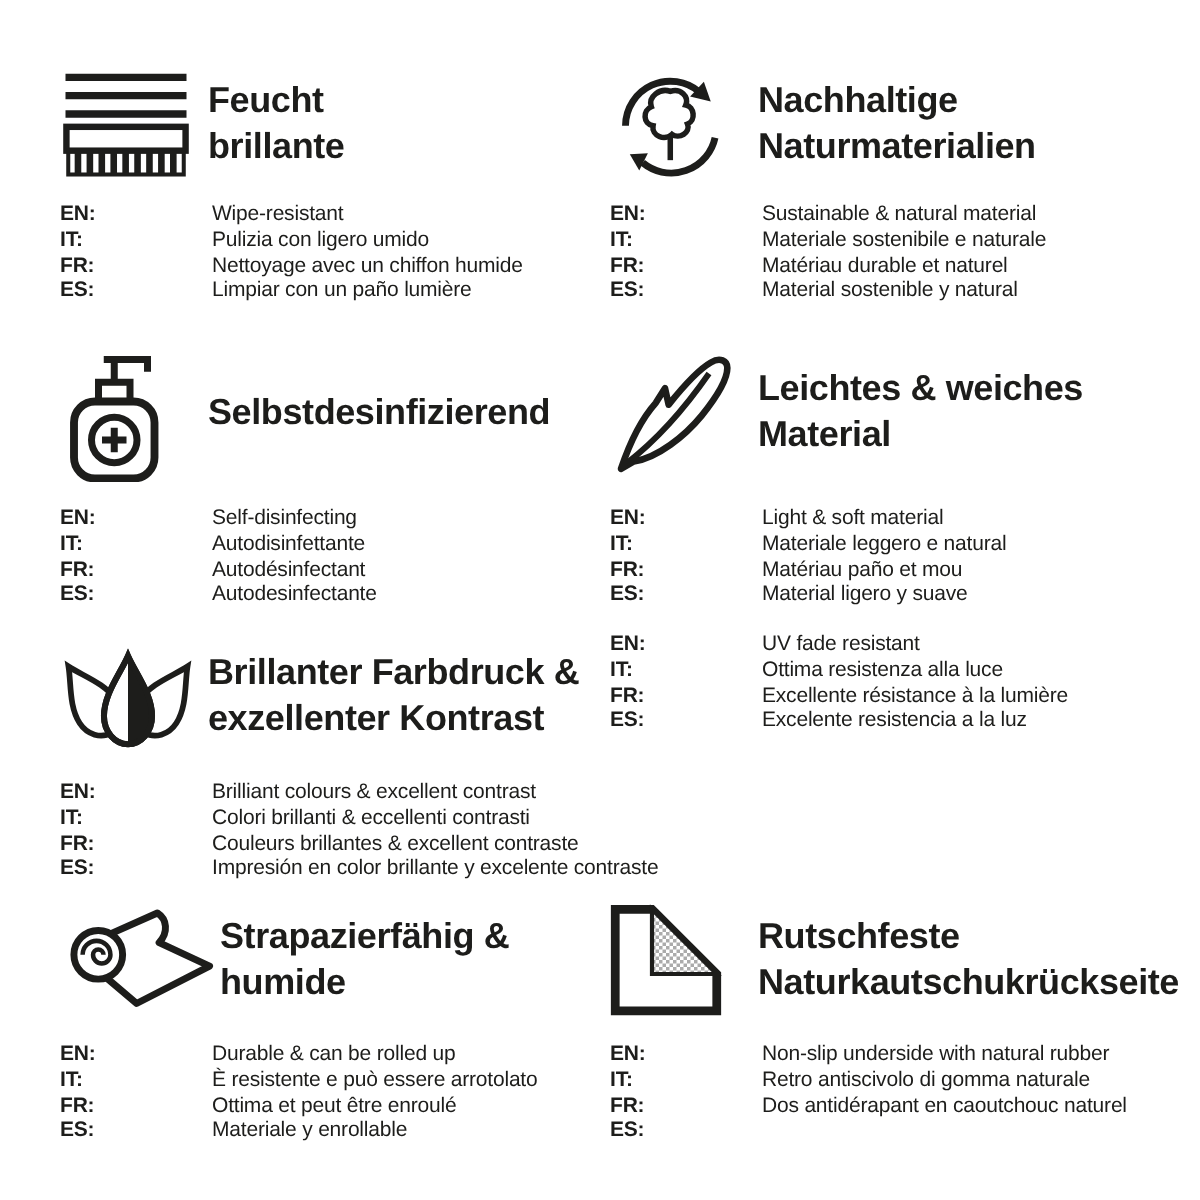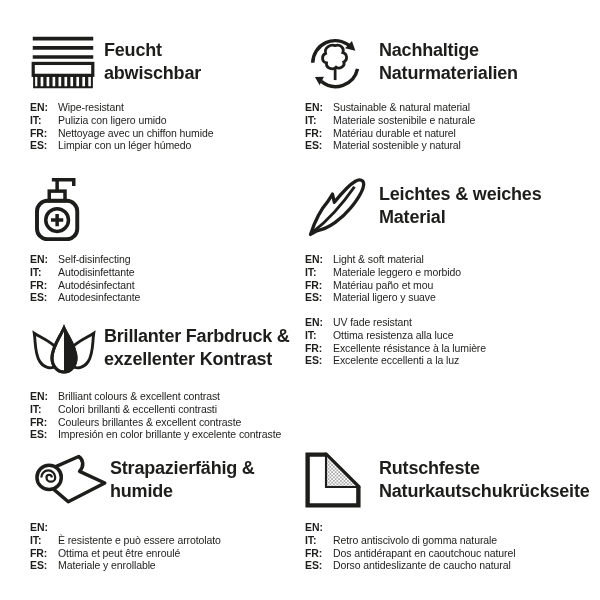--- a/index.html
+++ b/index.html
@@ -23,21 +23,21 @@
   .iconbox svg{display:block;}
   .title{
     margin:0;font-size:18px;font-weight:700;line-height:23px;
     letter-spacing:-0.2px;white-space:nowrap;color:#1d1d1b;
   }
   .langs{margin:8px 0 0 0;}
   .r1 .langs{margin-top:10px}
   .r2 .langs{margin-top:7px}
   .r3 .langs{margin-top:5px}
   .r4 .langs{margin-top:7px}
-  .lrow{display:flex;font-size:10.5px;line-height:12.8px;letter-spacing:-0.1px;}
+  .lrow{display:flex;font-size:10.5px;line-height:12.8px;letter-spacing:-0.1px;gap:48px;}
   .lrow dt{width:28px;font-weight:700;flex:0 0 28px;}
   .lrow dd{margin:0;white-space:nowrap;font-weight:400;}
   .ic{stroke:#1d1d1b;fill:none;}
 </style>
 </head>
 <body>
 
 <div class="grid">
 
   <section class="feature r1">
@@ -57,39 +57,39 @@
             <rect x="34" y="44" width="3.6" height="13"></rect>
               <rect x="40.5" y="44" width="3.6" height="13"></rect>
             <rect x="47" y="44" width="3.6" height="13"></rect>
               <rect x="53.5" y="44" width="3.6" height="13"></rect>
             <rect x="60" y="44" width="3.6" height="13"></rect>
           </g>
         </svg>
       </div>
       <h2 class="title">
         <span>Feucht</span><br>
-        <span>abwischbar</span>
+        <span>brillante</span>
       </h2>
     </div>
     <dl class="langs">
       <div class="lrow">
           <dt>EN:</dt>
           <dd>Wipe-resistant</dd>
         </div>
       <div class="lrow">
           <dt>IT:</dt>
           <dd>Pulizia con ligero umido</dd>
         </div>
       <div class="lrow">
           <dt>FR:</dt>
           <dd>Nettoyage avec un chiffon humide</dd>
         </div>
       <div class="lrow">
           <dt>ES:</dt>
-          <dd>Limpiar con un léger húmedo</dd>
+          <dd>Limpiar con un paño lumière</dd>
         </div>
     </dl>
   </section>
 
   <section class="feature r1">
     <div class="head">
       <div class="iconbox">
         <svg width="62" height="62" viewBox="0 0 72 72">
           <path class="ic" d="M 9 37 A 26 26 0 0 1 52 17.5" stroke-width="4"></path>
           <polygon fill="#1d1d1b" points="58.5,23 54.5,11.5 46.5,20"></polygon>
@@ -128,20 +128,23 @@
     <div class="head">
       <div class="iconbox">
         <svg width="56" height="70" viewBox="0 0 64 80">
           <rect class="ic" x="8" y="34" width="46" height="44" rx="12" stroke-width="4.5"></rect>
           <circle class="ic" cx="31" cy="56" r="13" stroke-width="4"></circle>
           <path class="ic" d="M 31 49 V 63 M 24 56 H 38" stroke-width="4"></path>
           <rect class="ic" x="22" y="23" width="18" height="11" stroke-width="4"></rect>
           <path class="ic" d="M 31 23 L 31 10 L 25 10 M 31 10 L 50 10 L 50 17" stroke-width="4"></path>
         </svg>
       </div>
+      <h2 class="title">
+        <span>Selbstdesinfizierend</span>
+      </h2>
     </div>
     <dl class="langs">
       <div class="lrow">
           <dt>EN:</dt>
           <dd>Self-disinfecting</dd>
         </div>
       <div class="lrow">
           <dt>IT:</dt>
           <dd>Autodisinfettante</dd>
         </div>
@@ -169,21 +172,21 @@
         <span>Material</span>
       </h2>
     </div>
     <dl class="langs">
       <div class="lrow">
           <dt>EN:</dt>
           <dd>Light &amp; soft material</dd>
         </div>
       <div class="lrow">
           <dt>IT:</dt>
-          <dd>Materiale leggero e morbido</dd>
+          <dd>Materiale leggero e natural</dd>
         </div>
       <div class="lrow">
           <dt>FR:</dt>
           <dd>Matériau paño et mou</dd>
         </div>
       <div class="lrow">
           <dt>ES:</dt>
           <dd>Material ligero y suave</dd>
         </div>
     </dl>
@@ -242,21 +245,21 @@
       <div class="lrow">
           <dt>IT:</dt>
           <dd>Ottima resistenza alla luce</dd>
         </div>
       <div class="lrow">
           <dt>FR:</dt>
           <dd>Excellente résistance à la lumière</dd>
         </div>
       <div class="lrow">
           <dt>ES:</dt>
-          <dd>Excelente eccellenti a la luz</dd>
+          <dd>Excelente resistencia a la luz</dd>
         </div>
     </dl>
   </section>
 
   <section class="feature r4">
     <div class="head">
       <div class="iconbox">
         <svg width="80" height="56" viewBox="0 0 92 64">
           <path class="ic" d="M 29 17 L 56 5 C 61.5 8.5 62.5 16 57 22 L 86 35.5 L 44 57 L 27 42.5" stroke-width="4" stroke-linejoin="round"></path>
           <circle class="ic" cx="22" cy="29" r="14" stroke-width="4"></circle>
@@ -264,20 +267,21 @@
         </svg>
       </div>
       <h2 class="title">
         <span>Strapazierfähig &amp;</span><br>
         <span>humide</span>
       </h2>
     </div>
     <dl class="langs">
       <div class="lrow">
           <dt>EN:</dt>
+          <dd>Durable &amp; can be rolled up</dd>
         </div>
       <div class="lrow">
           <dt>IT:</dt>
           <dd>È resistente e può essere arrotolato</dd>
         </div>
       <div class="lrow">
           <dt>FR:</dt>
           <dd>Ottima et peut être enroulé</dd>
         </div>
       <div class="lrow">
@@ -303,29 +307,29 @@
         </svg>
       </div>
       <h2 class="title">
         <span>Rutschfeste</span><br>
         <span>Naturkautschukrückseite</span>
       </h2>
     </div>
     <dl class="langs">
       <div class="lrow">
           <dt>EN:</dt>
+          <dd>Non-slip underside with natural rubber</dd>
         </div>
       <div class="lrow">
           <dt>IT:</dt>
           <dd>Retro antiscivolo di gomma naturale</dd>
         </div>
       <div class="lrow">
           <dt>FR:</dt>
           <dd>Dos antidérapant en caoutchouc naturel</dd>
         </div>
       <div class="lrow">
           <dt>ES:</dt>
-          <dd>Dorso antideslizante de caucho natural</dd>
         </div>
     </dl>
   </section>
 
 </div>
 
 </body></html>

